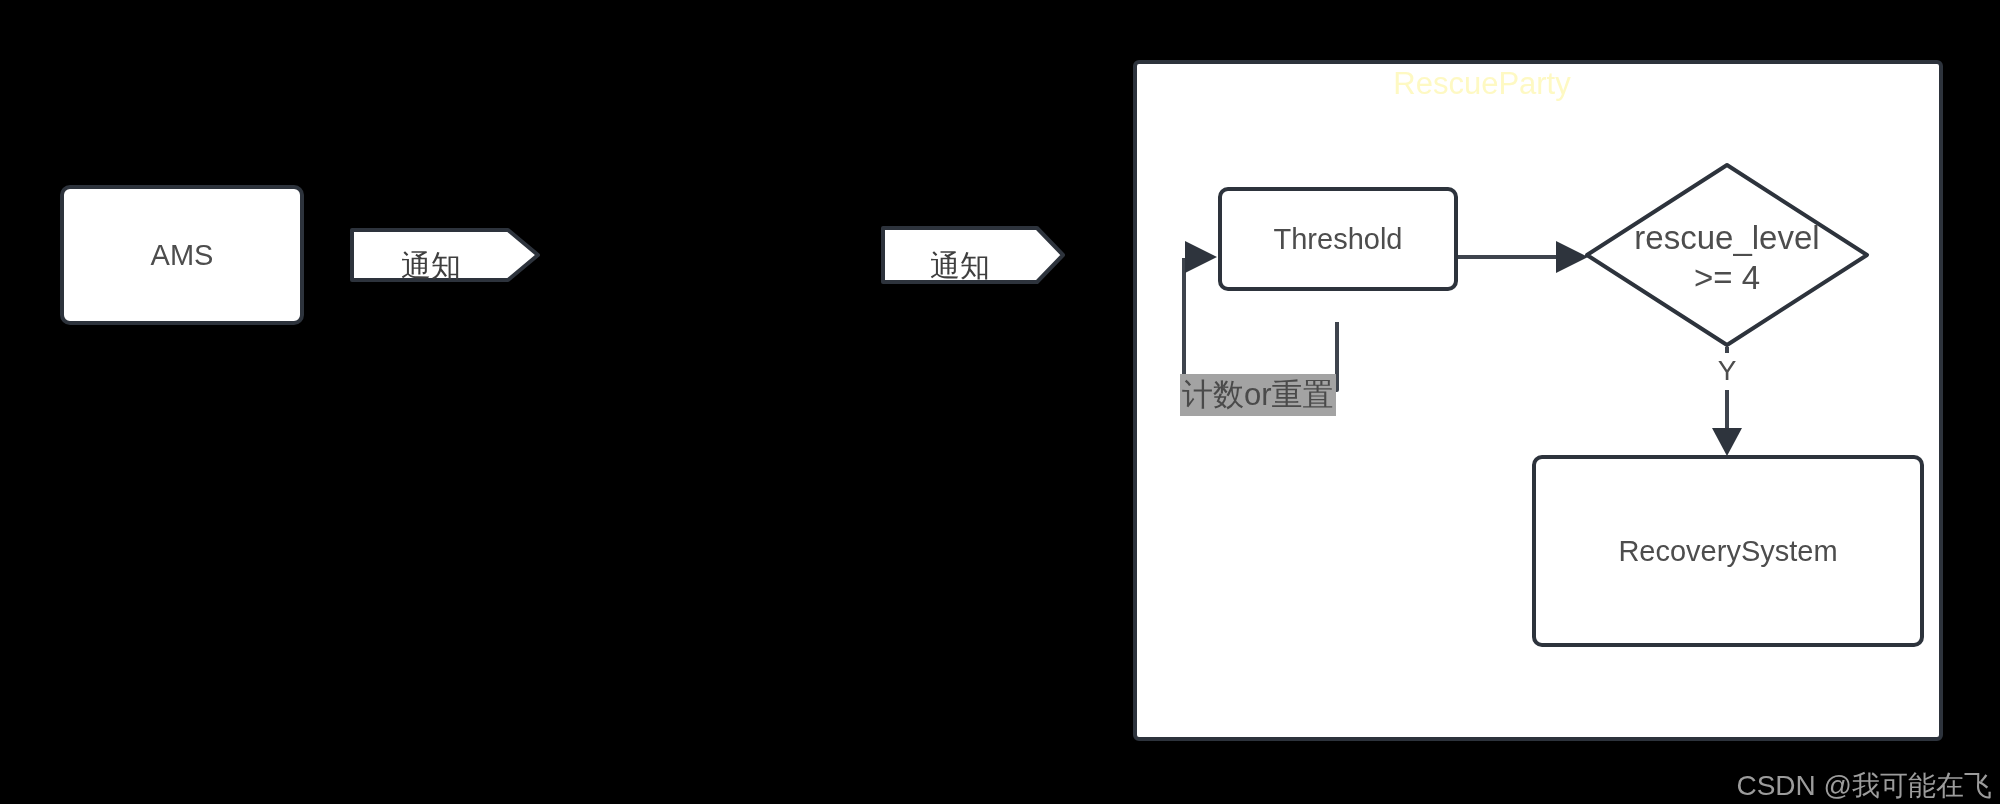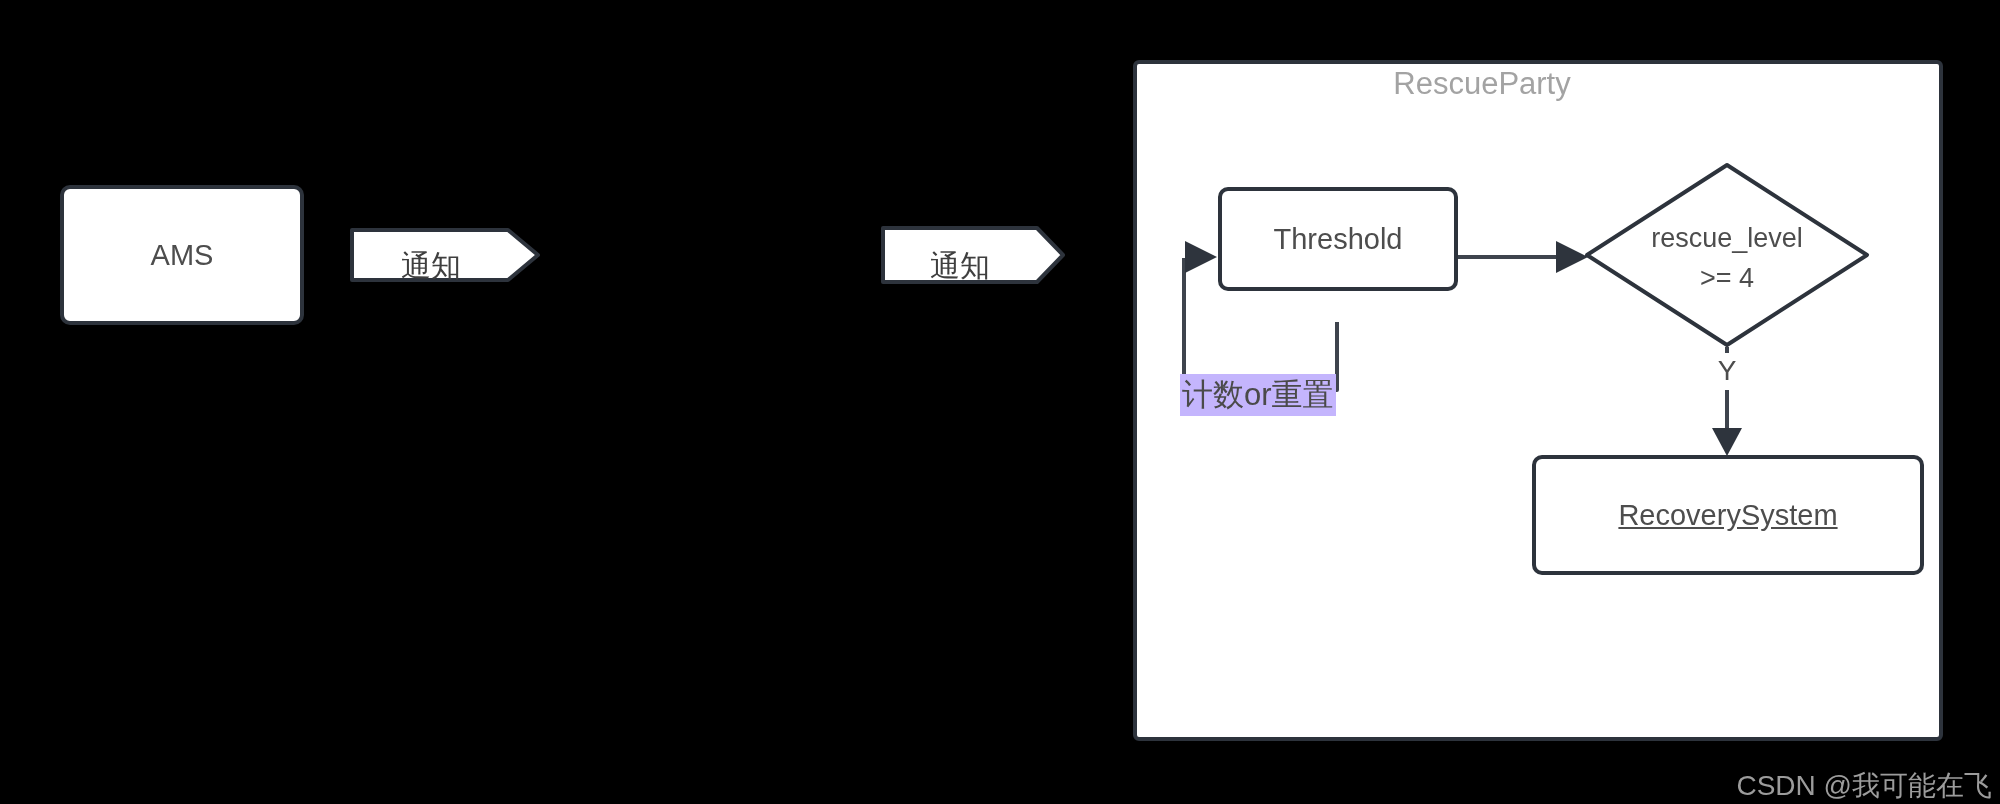--- a/index.html
+++ b/index.html
@@ -32,82 +32,82 @@
     align-items: center;
     justify-content: center;
     color: #4d4d4d;
     font-size: 29px;
     line-height: 1.2;
     text-align: center;
   }
   #ams-node       { left: 60px;   top: 185px; width: 244px; height: 140px; }
   #apperror-node  { left: 587px;  top: 188px; width: 244px; height: 136px; }
   #threshold-node { left: 1218px; top: 187px; width: 240px; height: 104px; }
-  #recovery-node  { left: 1532px; top: 455px; width: 392px; height: 120px; text-decoration: underline; }
+  #recovery-node  { left: 1532px; top: 455px; width: 392px; height: 192px; }
 
   #rescueparty-container {
     position: absolute;
     box-sizing: border-box;
     left: 1133px;
     top: 60px;
     width: 810px;
     height: 681px;
     background: #ffffff;
     border: 4px solid #2d333c;
     border-radius: 6px;
   }
   .container-title {
     position: absolute;
     left: 1133px;
     top: 66px;
     width: 698px;
     text-align: center;
     font-size: 31px;
-    color: #a3a3a3;
+    color: #fef9c3;
   }
   .edge-label {
     position: absolute;
     display: flex;
     align-items: center;
     justify-content: center;
     color: #3f3f3f;
     font-size: 30px;
     margin-top: 11px;
   }
   #notify1-label { left: 352px; top: 230px; width: 158px; height: 50px; }
   #notify2-label { left: 883px; top: 228px; width: 154px; height: 54px; }
 
   #decision-label {
     position: absolute;
     left: 1617px;
     top: 218px;
     width: 220px;
     text-align: center;
-    font-size: 27px;
+    font-size: 33px;
     line-height: 40px;
     color: #4d4d4d;
   }
   #decision-label span { display: block; }
 
   #yes-label {
     position: absolute;
     left: 1707px;
     top: 355px;
     width: 40px;
     text-align: center;
     font-size: 28px;
     color: #4d4d4d;
   }
   #loop-label {
     position: absolute;
     left: 1180px;
     top: 374px;
     font-size: 31px;
     color: #4a4a4a;
-    background: #c4b5fd;
+    background: #a3a3a3;
     padding: 0 2px;
     white-space: nowrap;
   }
   #watermark {
     position: absolute;
     right: 8px;
     top: 767px;
     font-size: 28px;
     color: #9c9c9c;
     white-space: nowrap;

